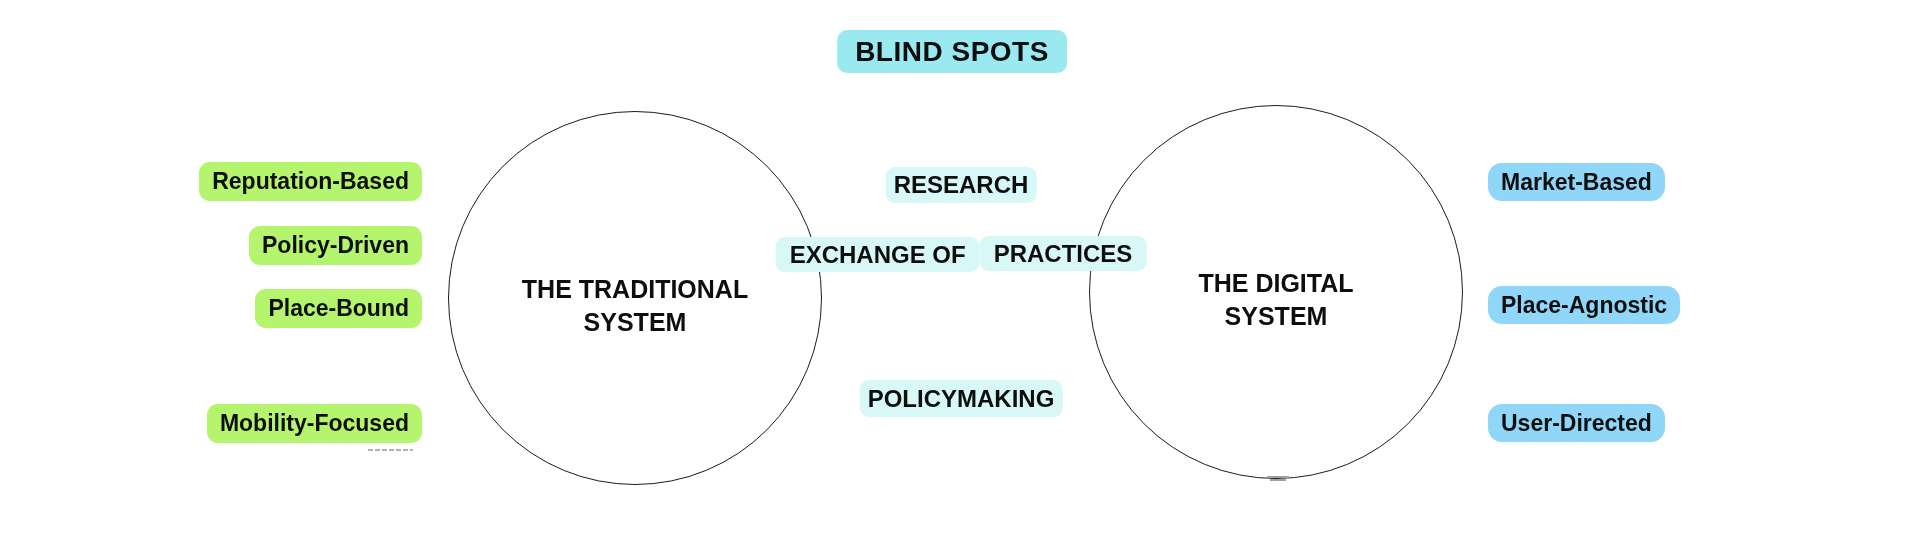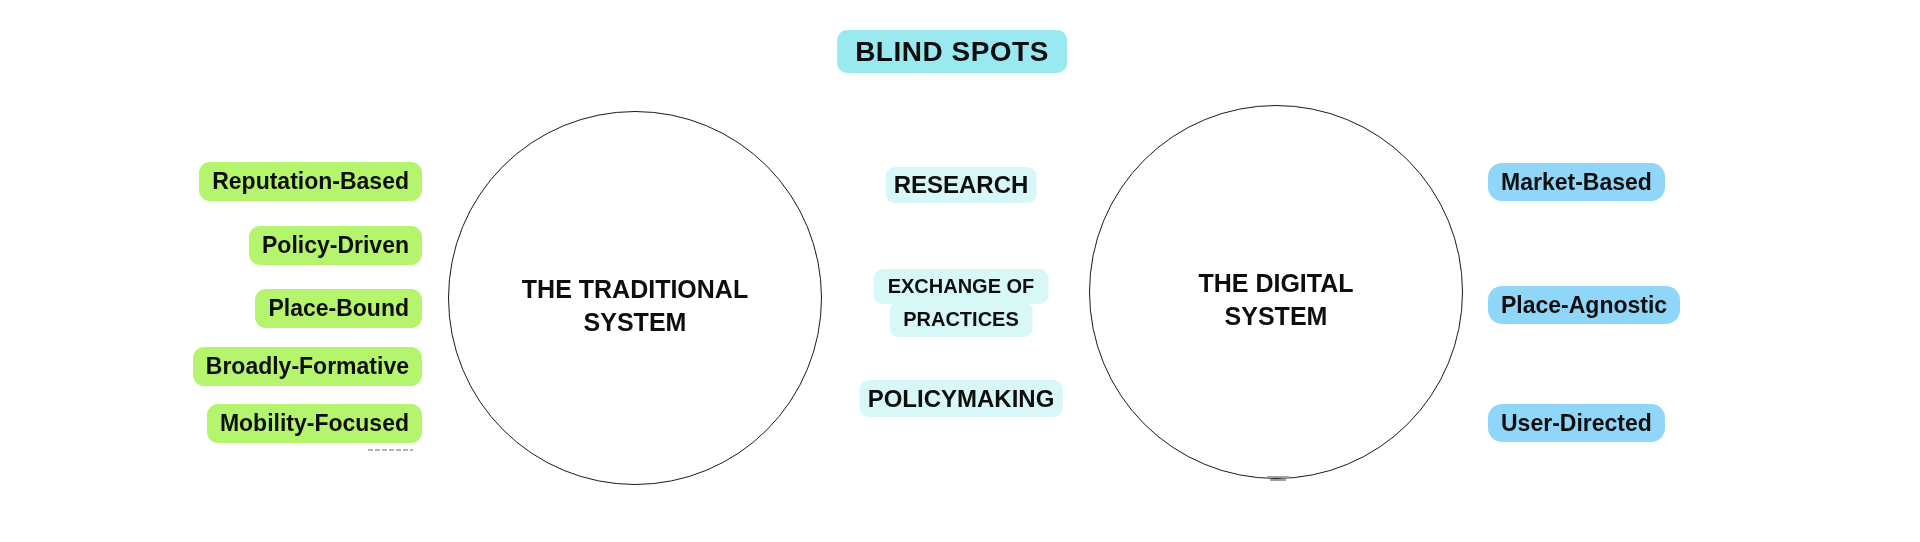--- a/index.html
+++ b/index.html
@@ -23,23 +23,23 @@
   .blue{
     left:1488px;height:38px;padding:0 13px;font-size:23px;
     background:var(--blue-bg,#90d6f8);border-radius:14px;
   }
   .cyan{
     left:961px;transform:translateX(-50%);
     height:36px;padding:0 8px;font-size:24px;
     background:var(--cyan-bg,#d7f8f6);border-radius:9px;
   }
   .cyan-stack{
-    position:absolute;left:961px;transform:translateX(-50%);top:269px;
-    display:flex;flex-direction:column;align-items:center;
-    font-weight:700;font-size:20px;color:#0e0e0e;text-align:center;
+    position:absolute;left:961px;transform:translateX(-50%);top:237px;
+    display:flex;flex-direction:row;align-items:center;
+    font-weight:700;font-size:24px;color:#0e0e0e;text-align:center;
   }
   .cyan-stack span{
     background:var(--cyan-bg,#d7f8f6);border-radius:9px;
     padding:3px 14px;line-height:29px;display:block;
   }
   .cyan-stack span + span{margin-top:-2px;}
   .circle{
     position:absolute;width:372px;height:372px;border-radius:50%;
     border:1.5px solid #1b1b1b;background:#ffffff;
     display:flex;align-items:center;justify-content:center;
@@ -75,21 +75,20 @@
   <div class="circle circle-digital">
     <div class="circle-label">
       <div>THE DIGITAL</div>
       <div>SYSTEM</div>
     </div>
   </div>
 
   <div class="pill green" style="top:162px">Reputation-Based</div>
   <div class="pill green" style="top:226px">Policy-Driven</div>
   <div class="pill green" style="top:289px">Place-Bound</div>
-  <div class="pill green" style="top:347px">Broadly-Formative</div>
   <div class="pill green" style="top:404px">Mobility-Focused</div>
 
   <div class="pill cyan" style="top:167px">RESEARCH</div>
   <div class="cyan-stack">
     <span>EXCHANGE OF</span>
     <span>PRACTICES</span>
   </div>
   <div class="pill cyan" style="top:380px;height:37px">POLICYMAKING</div>
 
   <div class="pill blue" style="top:163px">Market-Based</div>

